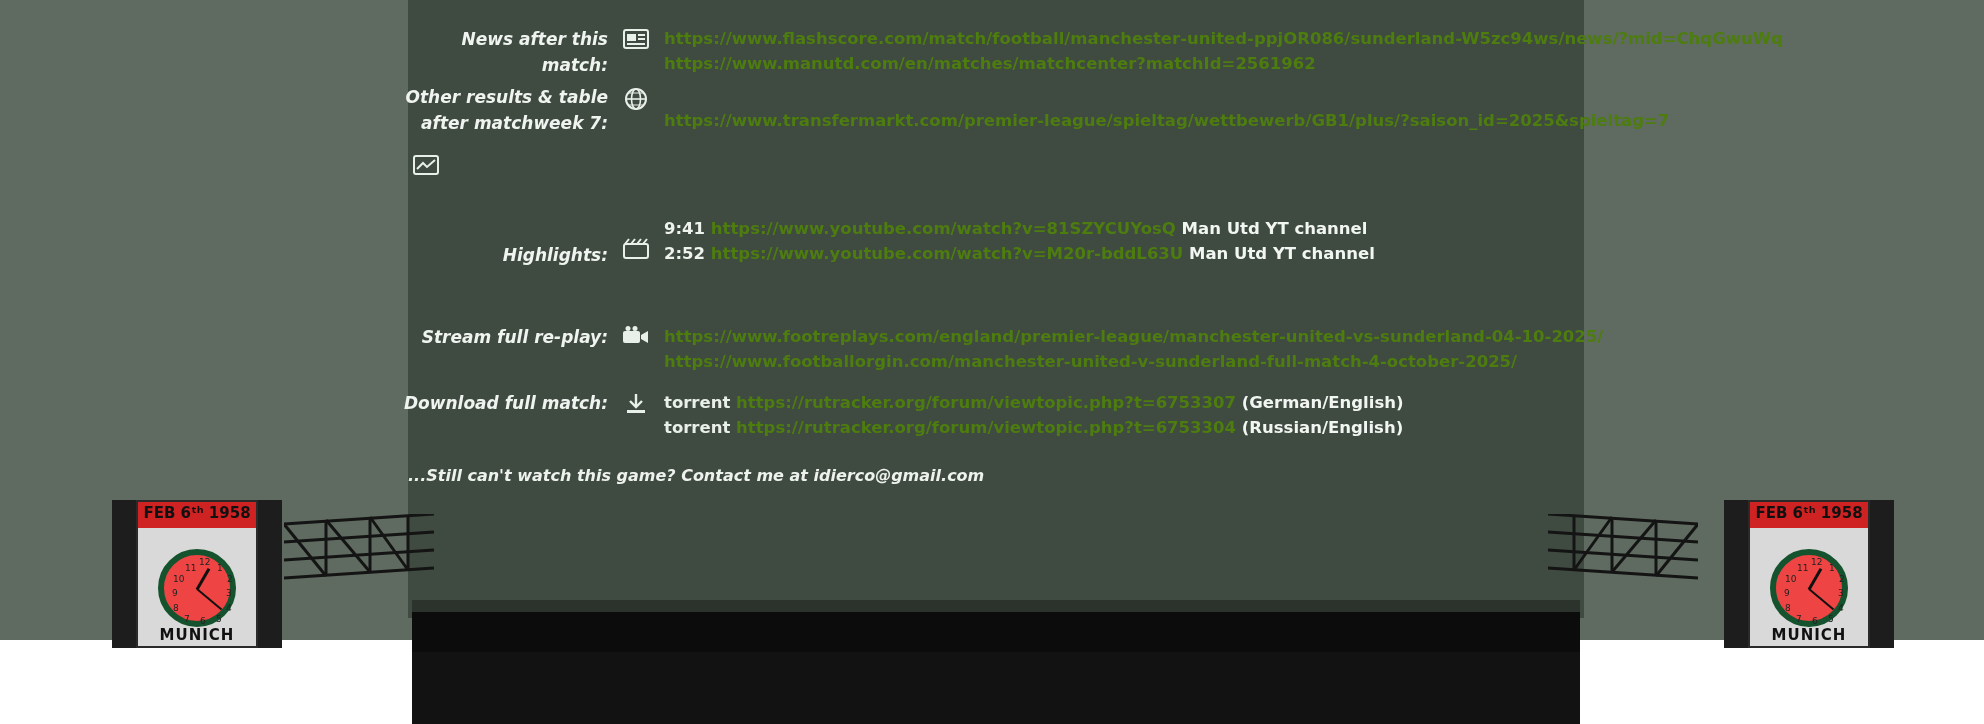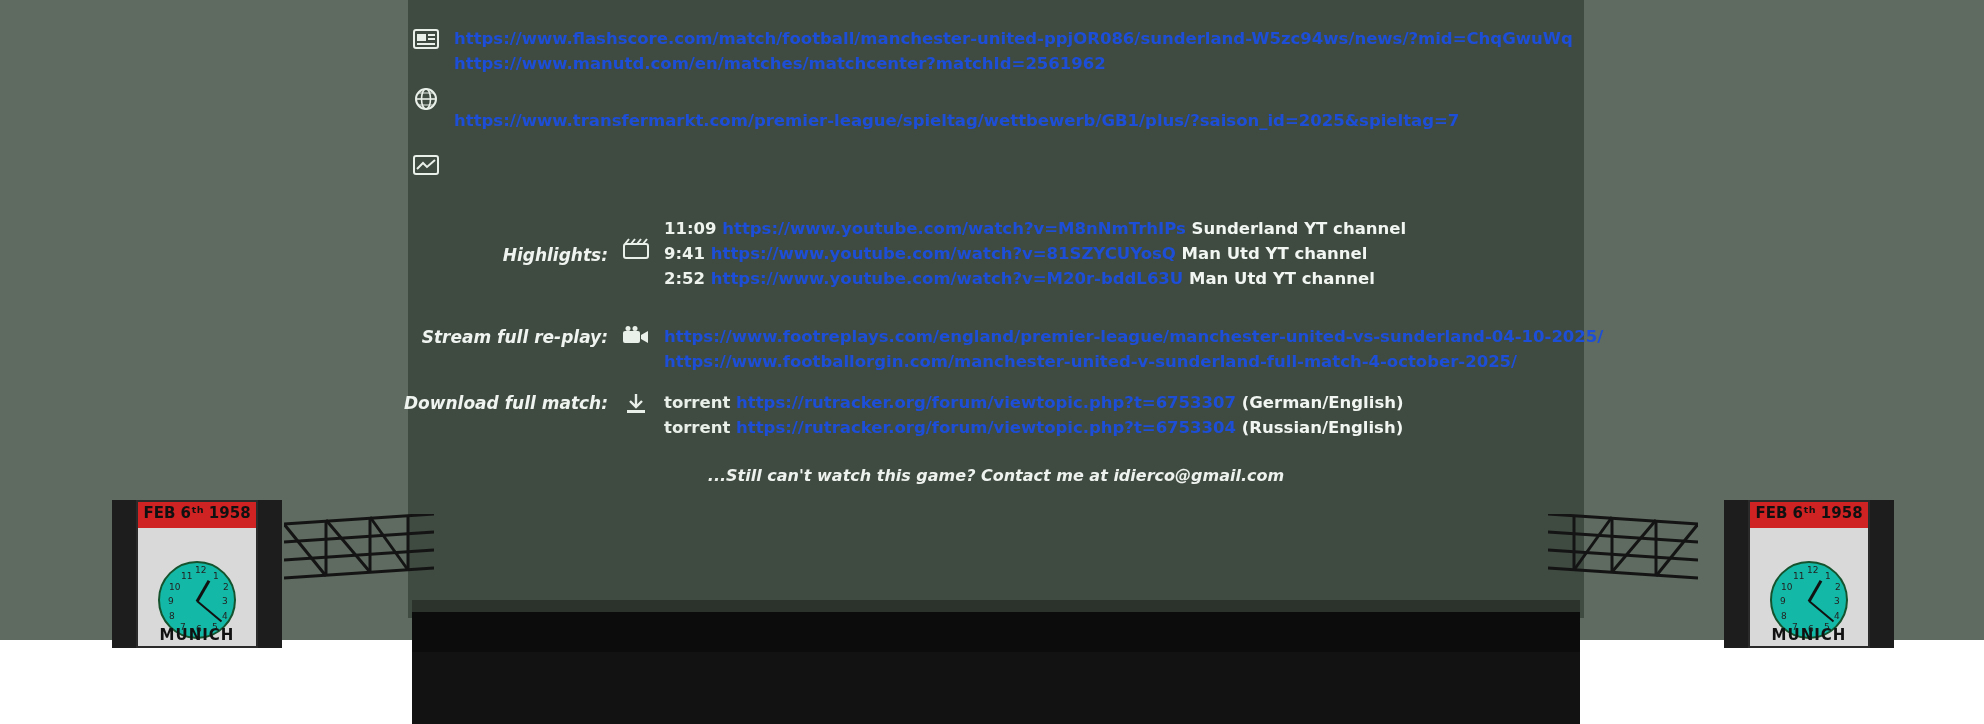--- a/index.html
+++ b/index.html
@@ -122,27 +122,27 @@
     text-align: center;
     font-family: "DejaVu Sans", sans-serif;
     font-size: 15px;
     font-weight: bold;
     color: #111;
     letter-spacing: 0px;
   }
   .clock-face {
     position: absolute;
     left: 50%;
-    top: 59px;
+    top: 47px;
     transform: translateX(-50%);
     width: 78px;
     height: 78px;
     border-radius: 50%;
-    background: #14b8a6;
-    border: 2px solid #14532d;
+    background: #ef4444;
+    border: 6px solid #14532d;
     box-sizing: border-box;
   }
   .clock-num {
     position: absolute;
     font-size: 9px;
     color: #222;
     font-family: "DejaVu Sans", sans-serif;
   }
   .hand {
     position: absolute;
@@ -216,21 +216,21 @@
   }
   .links {
     font-family: "DejaVu Sans", sans-serif;
     font-size: 16.5px;
     line-height: 25px;
     color: #3d2f8e;
     font-weight: bold;
     white-space: nowrap;
   }
   .links .u {
-    color: #1d4ed8;
+    color: #4d7c0f;
     text-decoration: none;
   }
   .links .note {
     color: #f2f6f2;
     font-weight: bold;
   }
   .links .dur {
     color: #eef3ee;
     font-weight: bold;
   }
@@ -238,21 +238,21 @@
     color: #e9efe9;
     font-weight: bold;
   }
   .line { display: block; }
 
   .footer-note {
     position: absolute;
     left: 408px;
     top: 466px;
     width: 1176px;
-    text-align: center;
+    text-align: left;
     font-family: "DejaVu Sans", sans-serif;
     font-style: italic;
     font-weight: bold;
     font-size: 16px;
     color: #eef2ee;
   }
 
   
   svg.icon { display: block; }
 </style>
@@ -359,36 +359,39 @@
         <span class="hand" style="width:24px;height:3px;transform:rotate(-60deg);"></span>
         <span class="hand" style="width:32px;height:2px;transform:rotate(40deg);"></span>
       </div>
       <div class="clock-city">MUNICH</div>
     </div>
   </div>
 
   <div class="rows">
 
     <div class="row" style="left:-10px; top:26px;">
+      <div class="lbl">News after this match:</div>
       <div class="ico">
         <svg class="icon" width="26" height="22" viewBox="0 0 26 22">
           <rect x="1" y="2" width="24" height="18" rx="2" fill="none" stroke="#e9efe9" stroke-width="2"></rect>
           <rect x="4" y="6" width="9" height="7" fill="#e9efe9"></rect>
           <rect x="15" y="6" width="7" height="2" fill="#e9efe9"></rect>
           <rect x="15" y="10" width="7" height="2" fill="#e9efe9"></rect>
           <rect x="4" y="15" width="18" height="2" fill="#e9efe9"></rect>
         </svg>
       </div>
       <div class="links">
         <span class="line u">https://www.flashscore.com/match/football/manchester-united-ppjOR086/sunderland-W5zc94ws/news/?mid=ChqGwuWq</span>
         <span class="line u">https://www.manutd.com/en/matches/matchcenter?matchId=2561962</span>
       </div>
     </div>
 
     <div class="row" style="left:-10px; top:84px;">
+      <div class="lbl">Other results &amp; table
+after matchweek 7:</div>
       <div class="ico">
         <svg class="icon" width="26" height="26" viewBox="0 0 26 26">
           <circle cx="13" cy="13" r="10" fill="none" stroke="#e9efe9" stroke-width="2"></circle>
           <ellipse cx="13" cy="13" rx="4.5" ry="10" fill="none" stroke="#e9efe9" stroke-width="1.6"></ellipse>
           <path d="M3 13 H23" stroke="#e9efe9" stroke-width="1.6"></path>
           <path d="M5 7 H21 M5 19 H21" stroke="#e9efe9" stroke-width="1.2"></path>
         </svg>
       </div>
       <div class="links" style="padding-top:24px;">
         <span class="line u">https://www.transfermarkt.com/premier-league/spieltag/wettbewerb/GB1/plus/?saison_id=2025&amp;spieltag=7</span>
@@ -406,25 +409,20 @@
 
     <div class="row" style="left:-10px; top:216px;">
       <div class="lbl" style="padding-top:26px;">Highlights:</div>
       <div class="ico" style="padding-top:22px;">
         <svg class="icon" width="26" height="22" viewBox="0 0 26 22">
           <rect x="1" y="6" width="24" height="14" rx="2" fill="none" stroke="#e9efe9" stroke-width="2"></rect>
           <path d="M2 6 L6 1 M8 6 L12 1 M14 6 L18 1 M20 6 L24 1" stroke="#e9efe9" stroke-width="2"></path>
         </svg>
       </div>
       <div class="links">
-        <span class="line">
-          <span class="dur">11:09</span>
-          <span class="u">https://www.youtube.com/watch?v=M8nNmTrhIPs</span>
-          <span class="note">Sunderland YT channel</span>
-        </span>
         <span class="line">
           <span class="dur">9:41</span>
           <span class="u">https://www.youtube.com/watch?v=81SZYCUYosQ</span>
           <span class="note">Man Utd YT channel</span>
         </span>
         <span class="line">
           <span class="dur">2:52</span>
           <span class="u">https://www.youtube.com/watch?v=M20r-bddL63U</span>
           <span class="note">Man Utd YT channel</span>
         </span>

